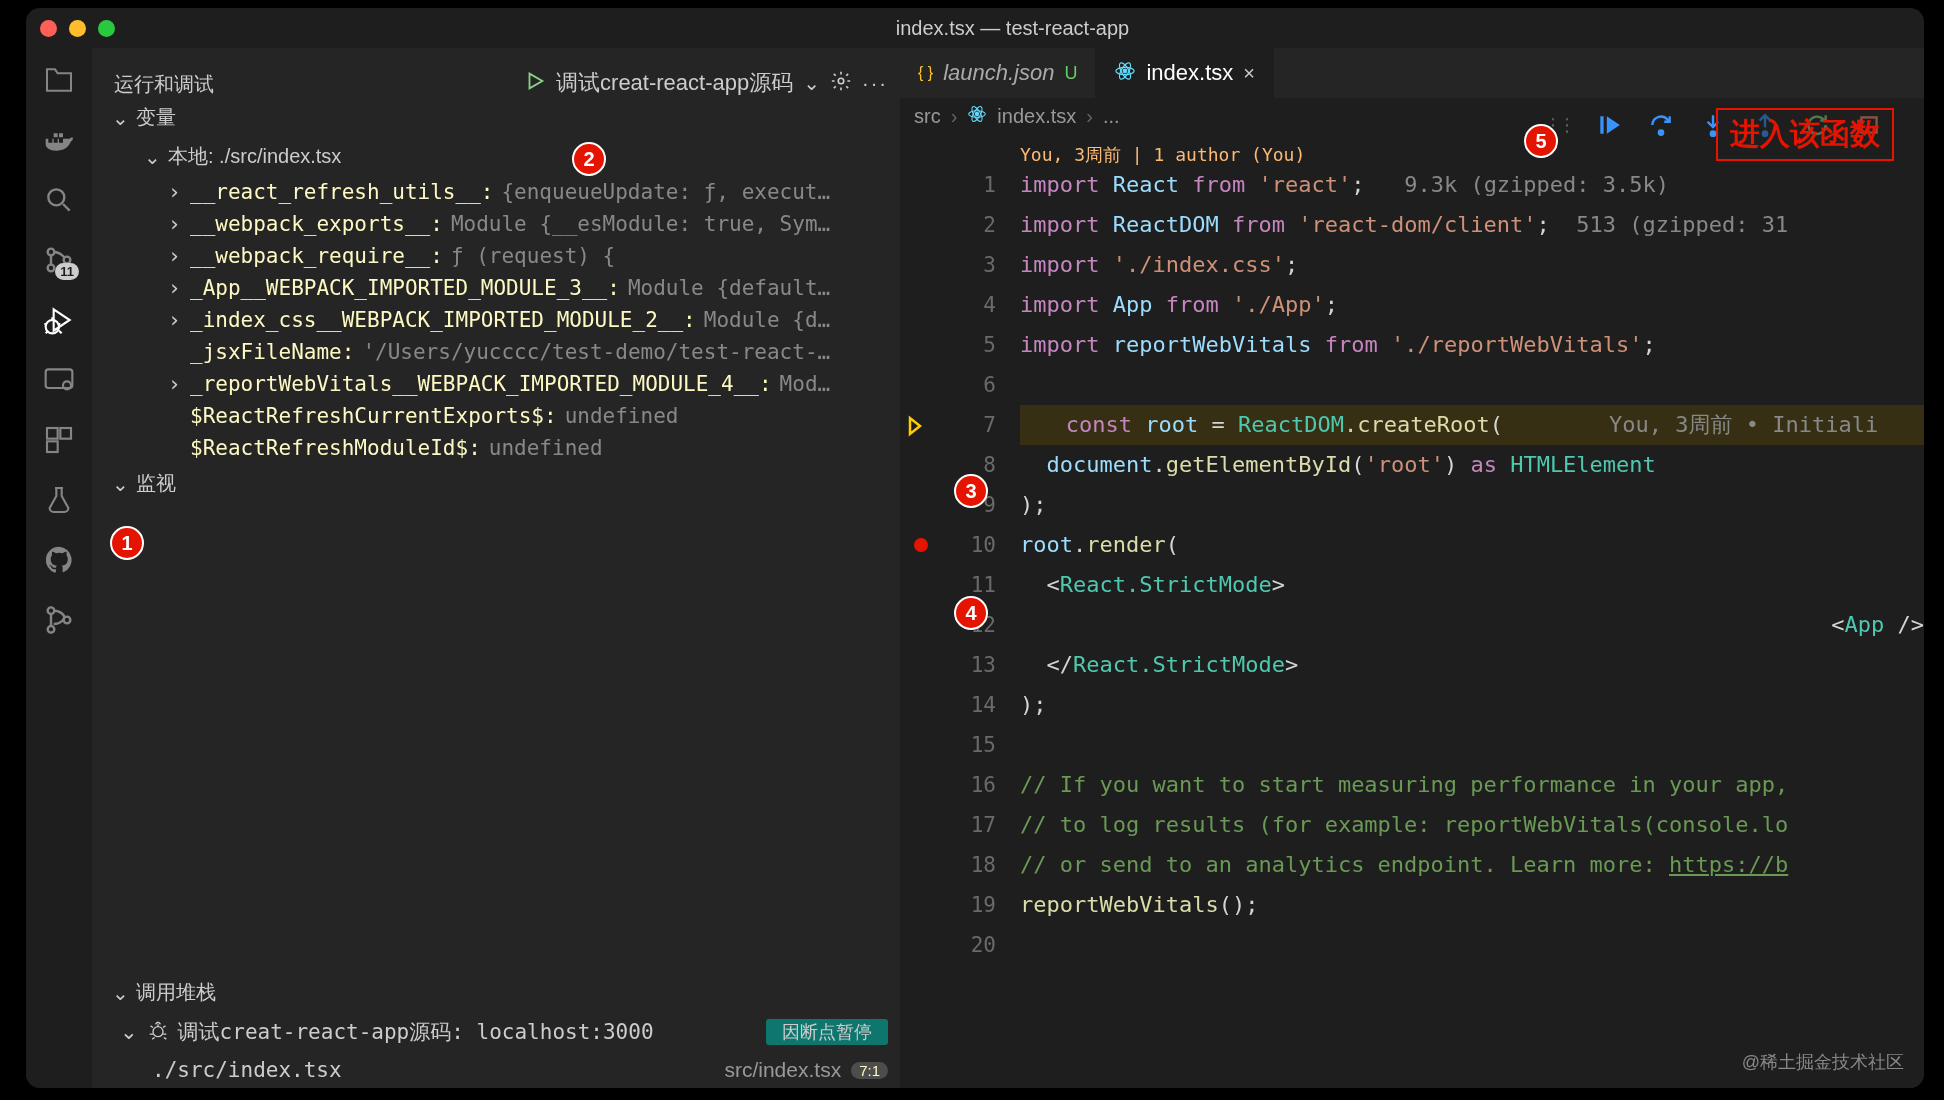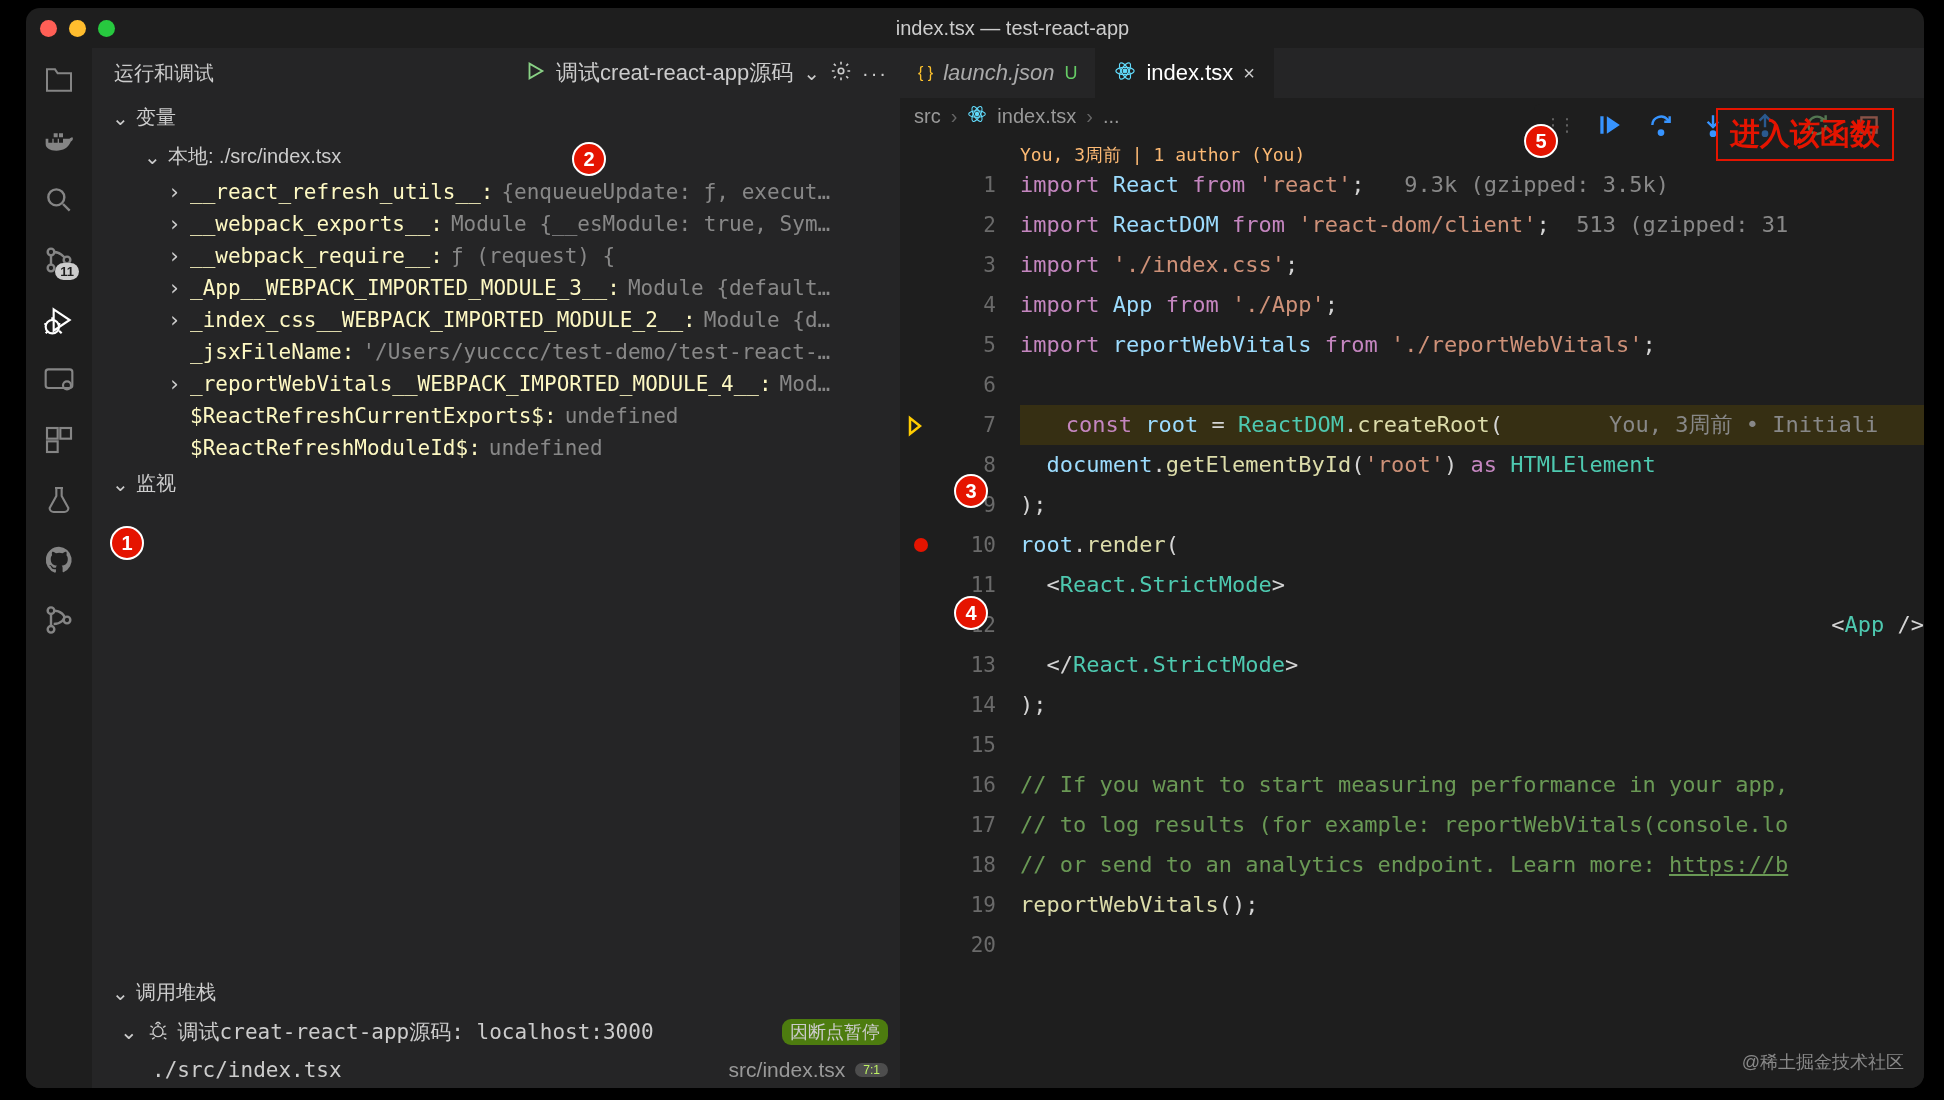--- a/index.html
+++ b/index.html
@@ -12,42 +12,42 @@
   .tl.yellow { background: #ffbd2e; }
   .tl.green { background: #27c93f; }
   .title-center { flex: 1; text-align: center; color: #ccc; font-size: 20px; }
   .body { display: flex; height: calc(100% - 40px); }
   .activitybar { width: 66px; background: #1e1e1e; display: flex; flex-direction: column; align-items: center; padding-top: 16px; gap: 28px; position: relative; }
   .activitybar .icon { width: 32px; height: 32px; display: flex; align-items: center; justify-content: center; color: #858585; position: relative; }
   .activitybar .icon.active { color: #fff; }
   .activitybar svg { width: 32px; height: 32px; }
   .ab-badge { position: absolute; bottom: -4px; right: -4px; background: #ccc; color: #1e1e1e; border-radius: 10px; font-size: 13px; font-weight: 700; padding: 0 5px; line-height: 17px; }
   .sidebar { width: 808px; background: #252526; display: flex; flex-direction: column; font-size: 20px; }
-  .sb-header { display: flex; align-items: center; height: 50px; padding: 0 12px; gap: 12px; color: #ccc; }
+  .sb-header { display: flex; align-items: flex-end; height: 50px; padding: 0 12px; gap: 12px; color: #ccc; }
   .sb-title { font-size: 20px; flex: 0 0 auto; margin-left: 10px; }
   .config-sel { margin-left: auto; display: flex; align-items: center; gap: 10px; }
   .play { color: #89d185; }
   .config-name { color: #ccc; font-size: 22px; }
   .chev-small { color: #ccc; }
   .gear { color: #ccc; }
   .dots { color: #ccc; letter-spacing: 2px; }
   .section-head { display: flex; align-items: center; gap: 8px; padding: 6px 12px 6px 20px; color: #ccc; font-size: 20px; cursor: pointer; }
   .section-head .chev { width: 16px; text-align: center; }
   .vars-body { padding-left: 24px; }
   .var-row { display: flex; align-items: center; gap: 8px; padding: 4px 6px 4px 28px; color: #ccc; font-family: "Menlo","Consolas",monospace; font-size: 21px; white-space: nowrap; overflow: hidden; }
   .var-row .chev { width: 14px; color: #ccc; }
   .var-name { color: #fef9c3; }
   .var-val { color: #888; }
   .var-row.lvl2 { padding-left: 52px; }
   .spacer { flex: 1; }
   .callstack { }
   .cs-row { display: flex; align-items: center; gap: 10px; padding: 6px 12px 6px 28px; font-size: 21px; }
   .cs-sub { color: #ccc; font-family: "Menlo","Consolas",monospace; }
-  .cs-badge { background: #4d7c0f; color: #ccc; border-radius: 9px; padding: 1px 8px; font-size: 18px; margin-left: auto; }
-  .cs-pill { background: #4d4d4d; color: #bef264; border-radius: 12px; padding: 0 8px; font-size: 12px; }
+  .cs-badge { background: #0f766e; color: #ccc; border-radius: 3px; padding: 1px 16px; font-size: 18px; margin-left: auto; }
+  .cs-pill { background: #4d4d4d; color: #fef9c3; border-radius: 12px; padding: 0 8px; font-size: 15px; }
   .editor { flex: 1; display: flex; flex-direction: column; background: #1e1e1e; position: relative; }
   .tabs { display: flex; height: 50px; align-items: stretch; background: #252526; }
   .tab { display: flex; align-items: center; gap: 10px; padding: 0 18px; color: #aaa; border-right: 1px solid #1e1e1e; }
   .tab.active { background: #1e1e1e; color: #fff; }
   .tab .name { font-size: 22px; font-style: italic; }
   .tab.active .name { font-style: normal; }
   .tab .status { color: #6c6; font-size: 18px; }
   .tab .close { color: #ccc; font-size: 20px; }
   .react-icon { color: #61dafb; }
   .json-icon { color: #fbc02d; }

